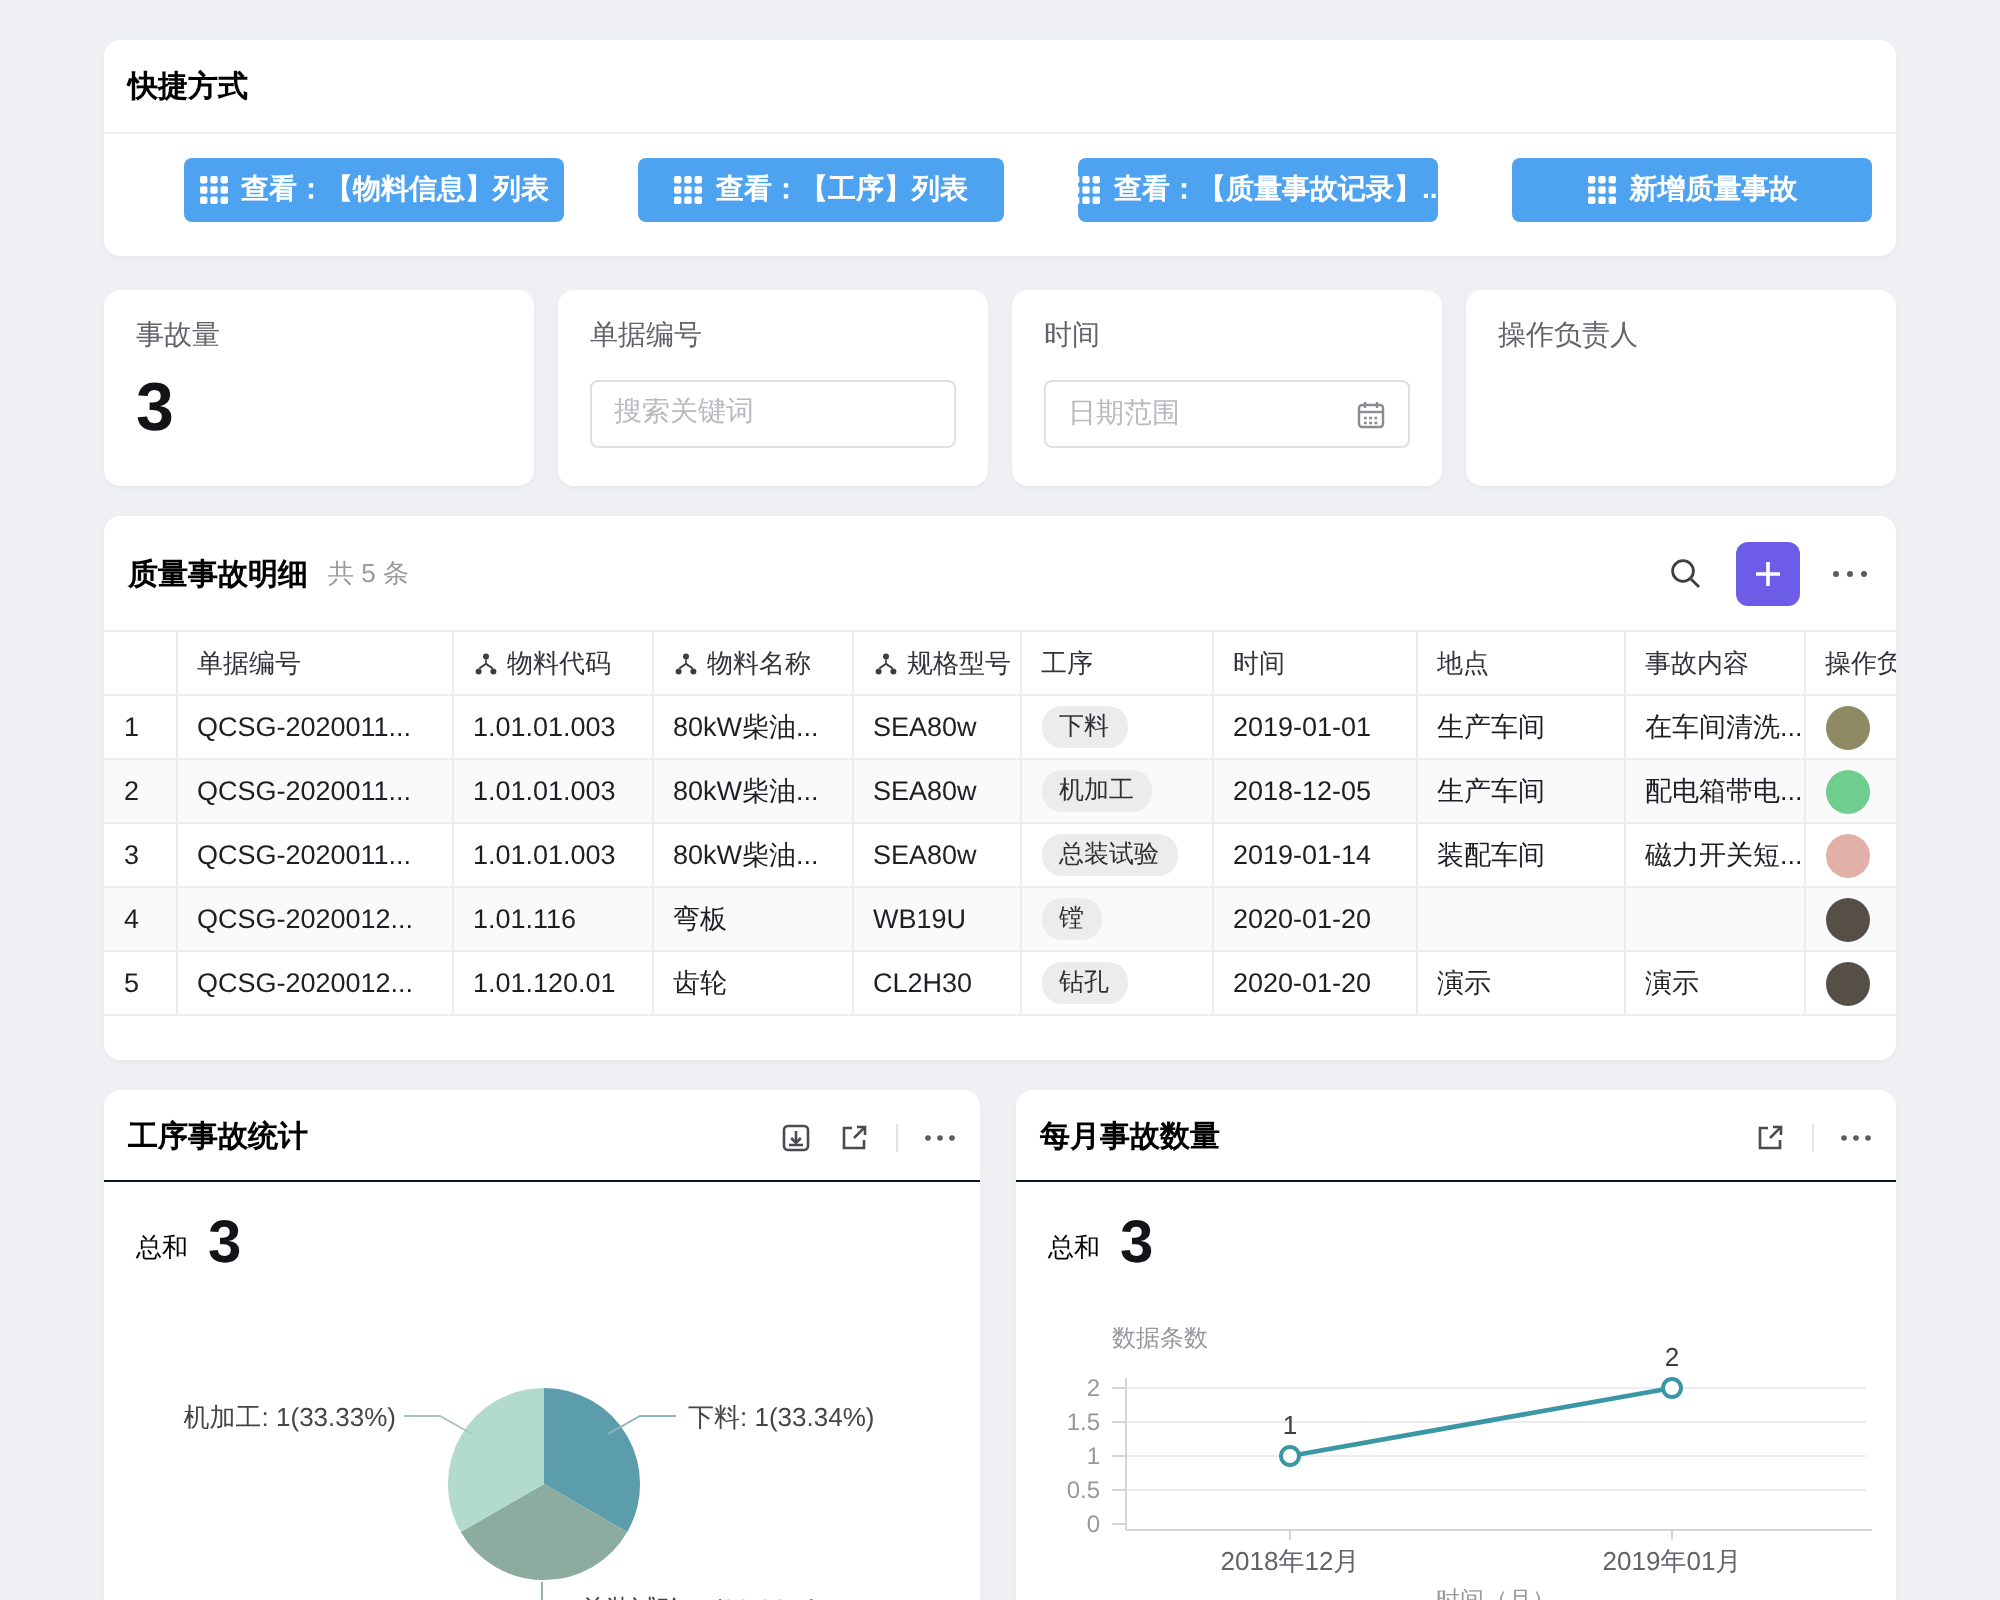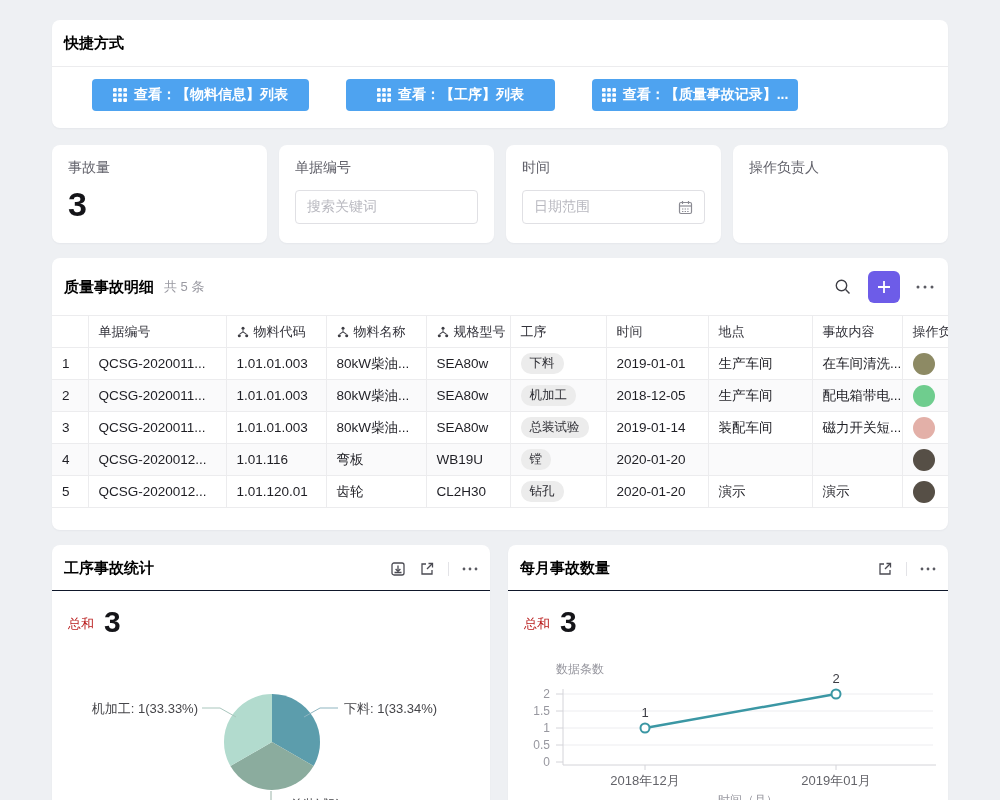--- a/index.html
+++ b/index.html
@@ -58,21 +58,21 @@
 
   
   .bottom-row { display:flex; gap:18px; }
   .chart-card { height:300px; overflow:hidden; position:relative; }
   .chart-card.left { flex:0 0 438px; }
   .chart-card.right { flex:0 0 440px; }
   .chart-head { display:flex; align-items:center; padding:14px 12px 12px; border-bottom:1px solid #0f172a; }
   .chart-tools { margin-left:auto; display:flex; align-items:center; gap:13px; }
   .v-sep { width:1px; height:14px; background:#e3e3e7; }
   .sum-row { display:flex; align-items:flex-end; gap:10px; padding:16px 16px 0; }
-  .sum-label { font-size:13px; color:#b91c1c; padding-bottom:4px; }
+  .sum-label { font-size:13px; color:#000000; padding-bottom:4px; }
   .sum-value { font-size:30px; font-weight:700; color:#141418; line-height:1; }
   .chart-svg { position:absolute; left:0; top:110px; }
   svg text { font-family:"Liberation Sans","DejaVu Sans",sans-serif; }
 </style>
 </head>
 <body>
 
 <div class="page">
 
   <div class="card shortcuts">
@@ -126,20 +126,38 @@
                 <rect x="0" y="5.15" width="3.7" height="3.7" rx="0.9"></rect>
                 <rect x="5.15" y="5.15" width="3.7" height="3.7" rx="0.9"></rect>
                 <rect x="10.3" y="5.15" width="3.7" height="3.7" rx="0.9"></rect>
                 <rect x="0" y="10.3" width="3.7" height="3.7" rx="0.9"></rect>
                 <rect x="5.15" y="10.3" width="3.7" height="3.7" rx="0.9"></rect>
                 <rect x="10.3" y="10.3" width="3.7" height="3.7" rx="0.9"></rect>
               </g>
             </svg>
           </span>
         <span>查看：【质量事故记录】...</span>
+      </button>
+      <button class="sc-btn">
+        <span style="display:flex">
+            <svg width="14" height="14" viewBox="0 0 14 14">
+              <g fill="#fff">
+                <rect x="0" y="0" width="3.7" height="3.7" rx="0.9"></rect>
+                <rect x="5.15" y="0" width="3.7" height="3.7" rx="0.9"></rect>
+                <rect x="10.3" y="0" width="3.7" height="3.7" rx="0.9"></rect>
+                <rect x="0" y="5.15" width="3.7" height="3.7" rx="0.9"></rect>
+                <rect x="5.15" y="5.15" width="3.7" height="3.7" rx="0.9"></rect>
+                <rect x="10.3" y="5.15" width="3.7" height="3.7" rx="0.9"></rect>
+                <rect x="0" y="10.3" width="3.7" height="3.7" rx="0.9"></rect>
+                <rect x="5.15" y="10.3" width="3.7" height="3.7" rx="0.9"></rect>
+                <rect x="10.3" y="10.3" width="3.7" height="3.7" rx="0.9"></rect>
+              </g>
+            </svg>
+          </span>
+        <span>新增质量事故</span>
       </button>
     </div>
   </div>
 
   <div class="stats-row">
     <div class="card stat-card">
       <div class="stat-label">事故量</div>
       <div class="stat-value">3</div>
     </div>
     <div class="card stat-card">

